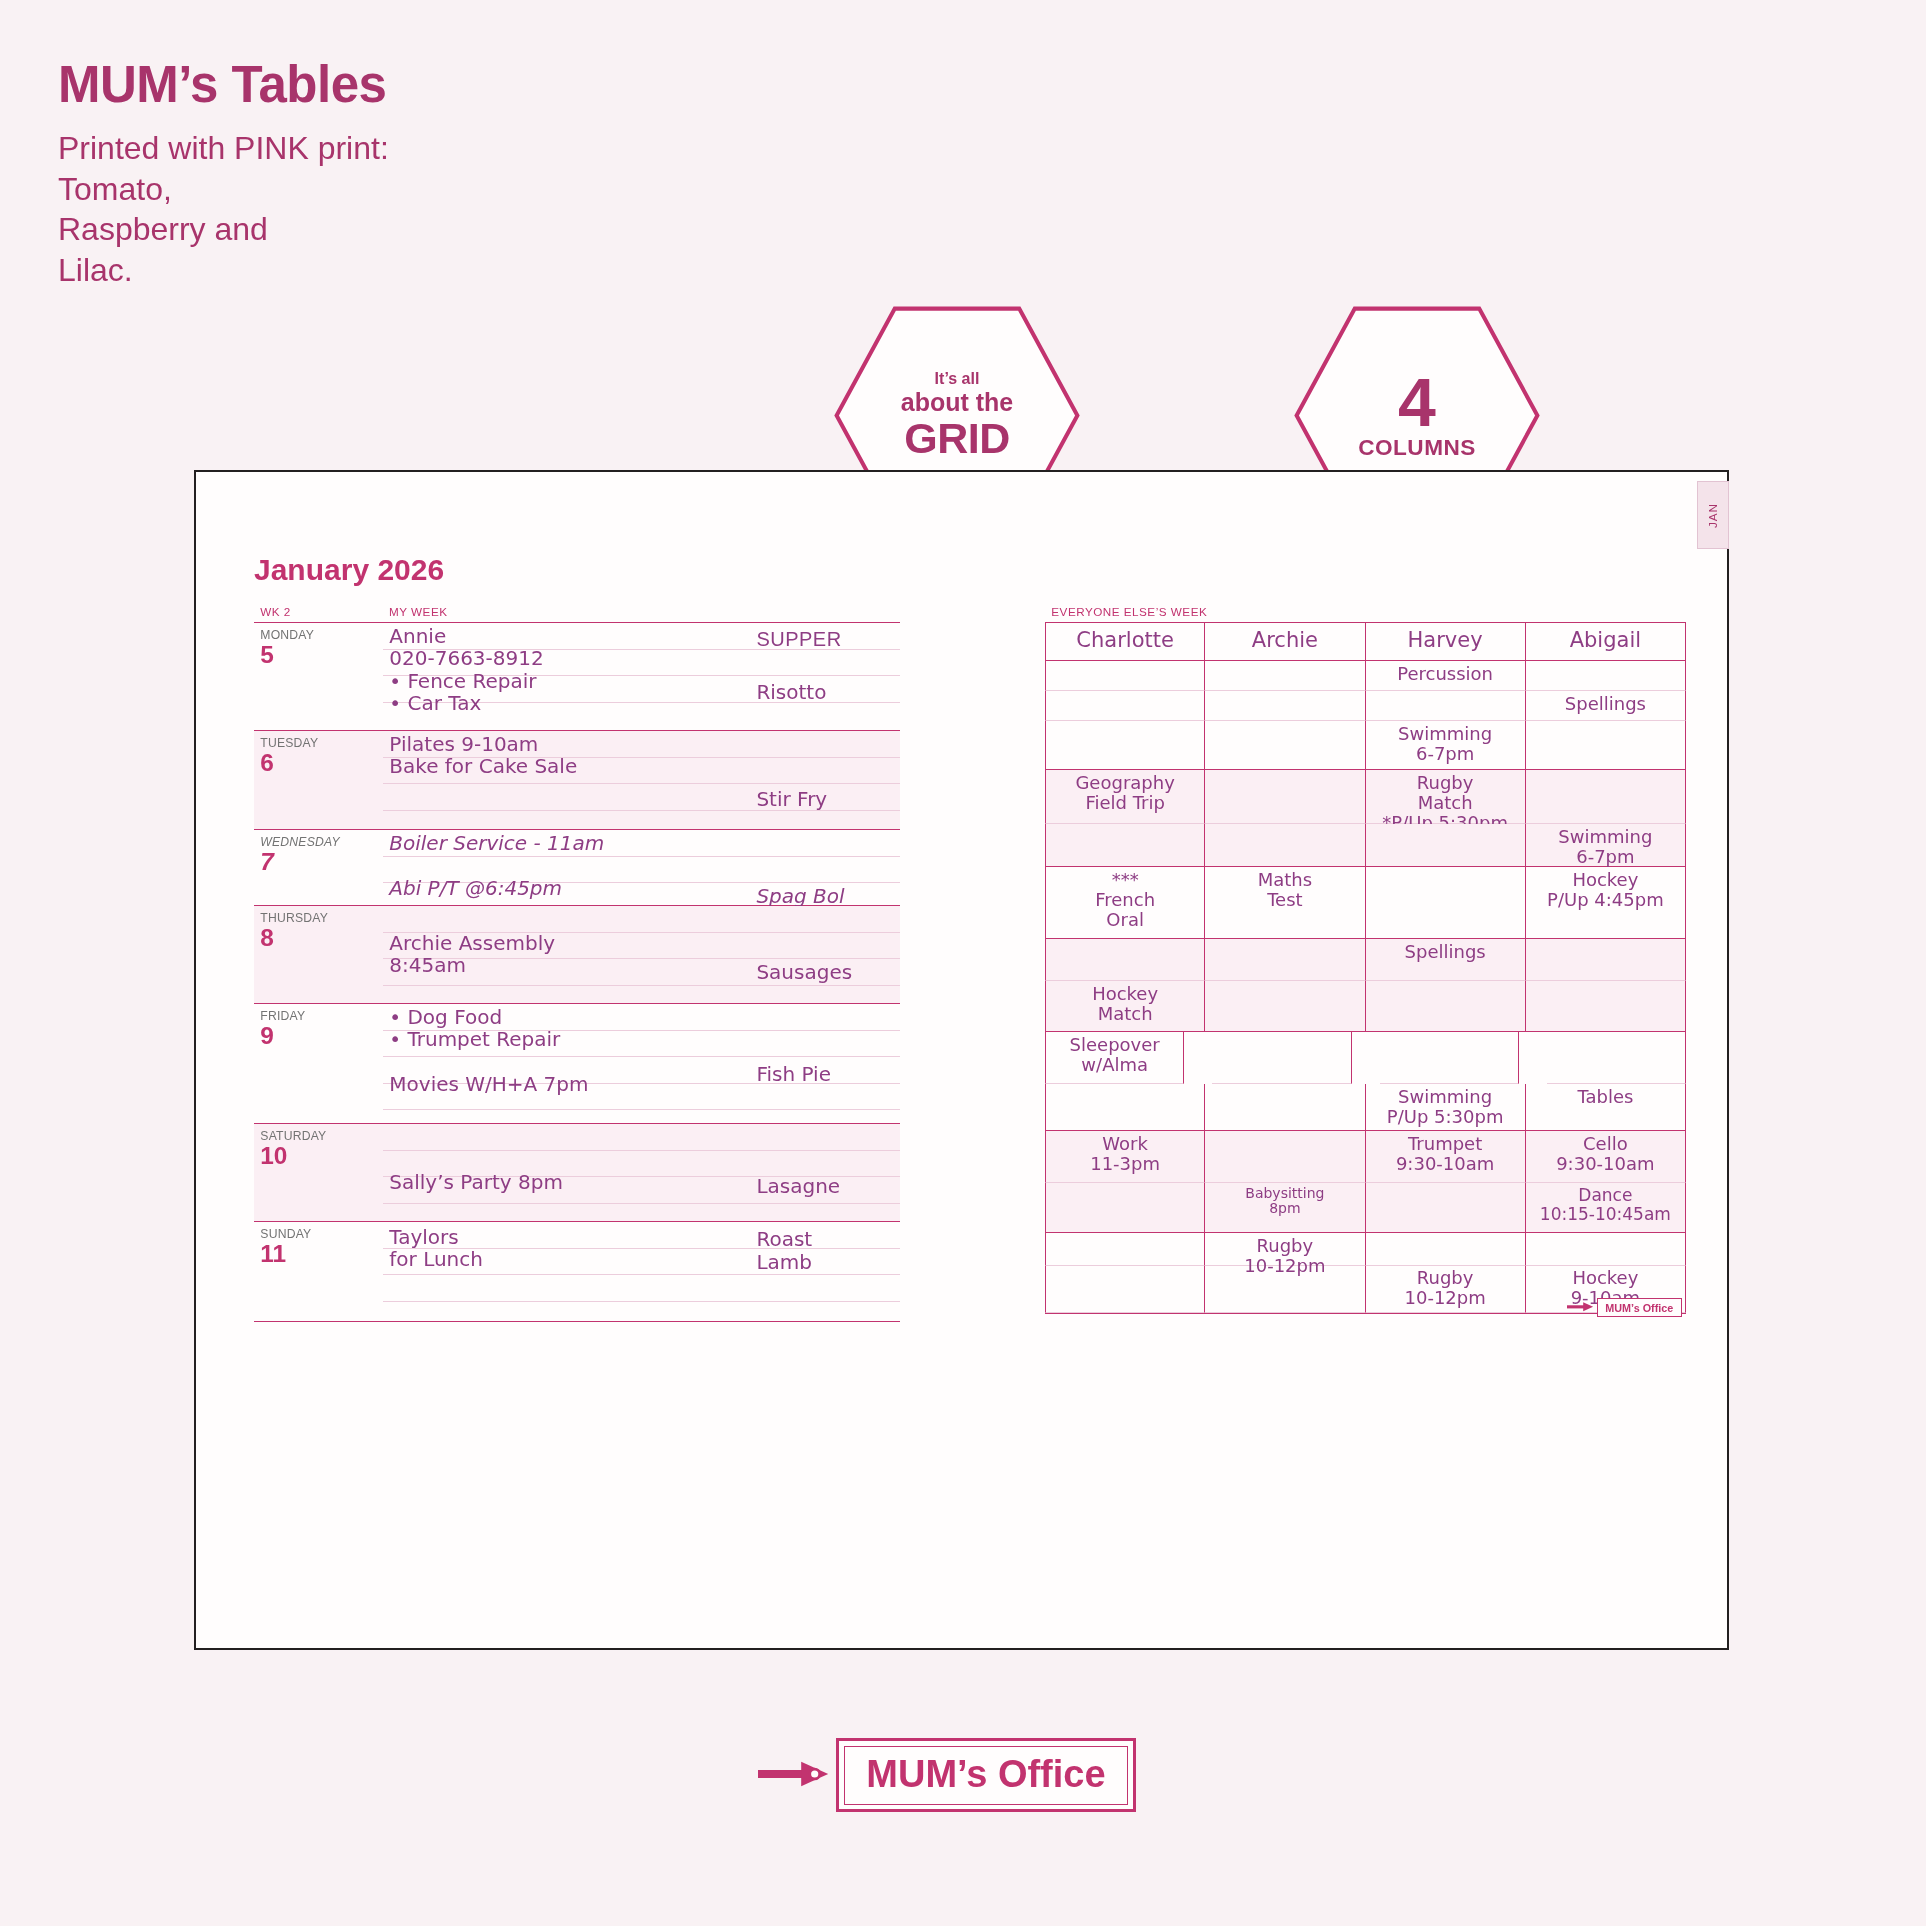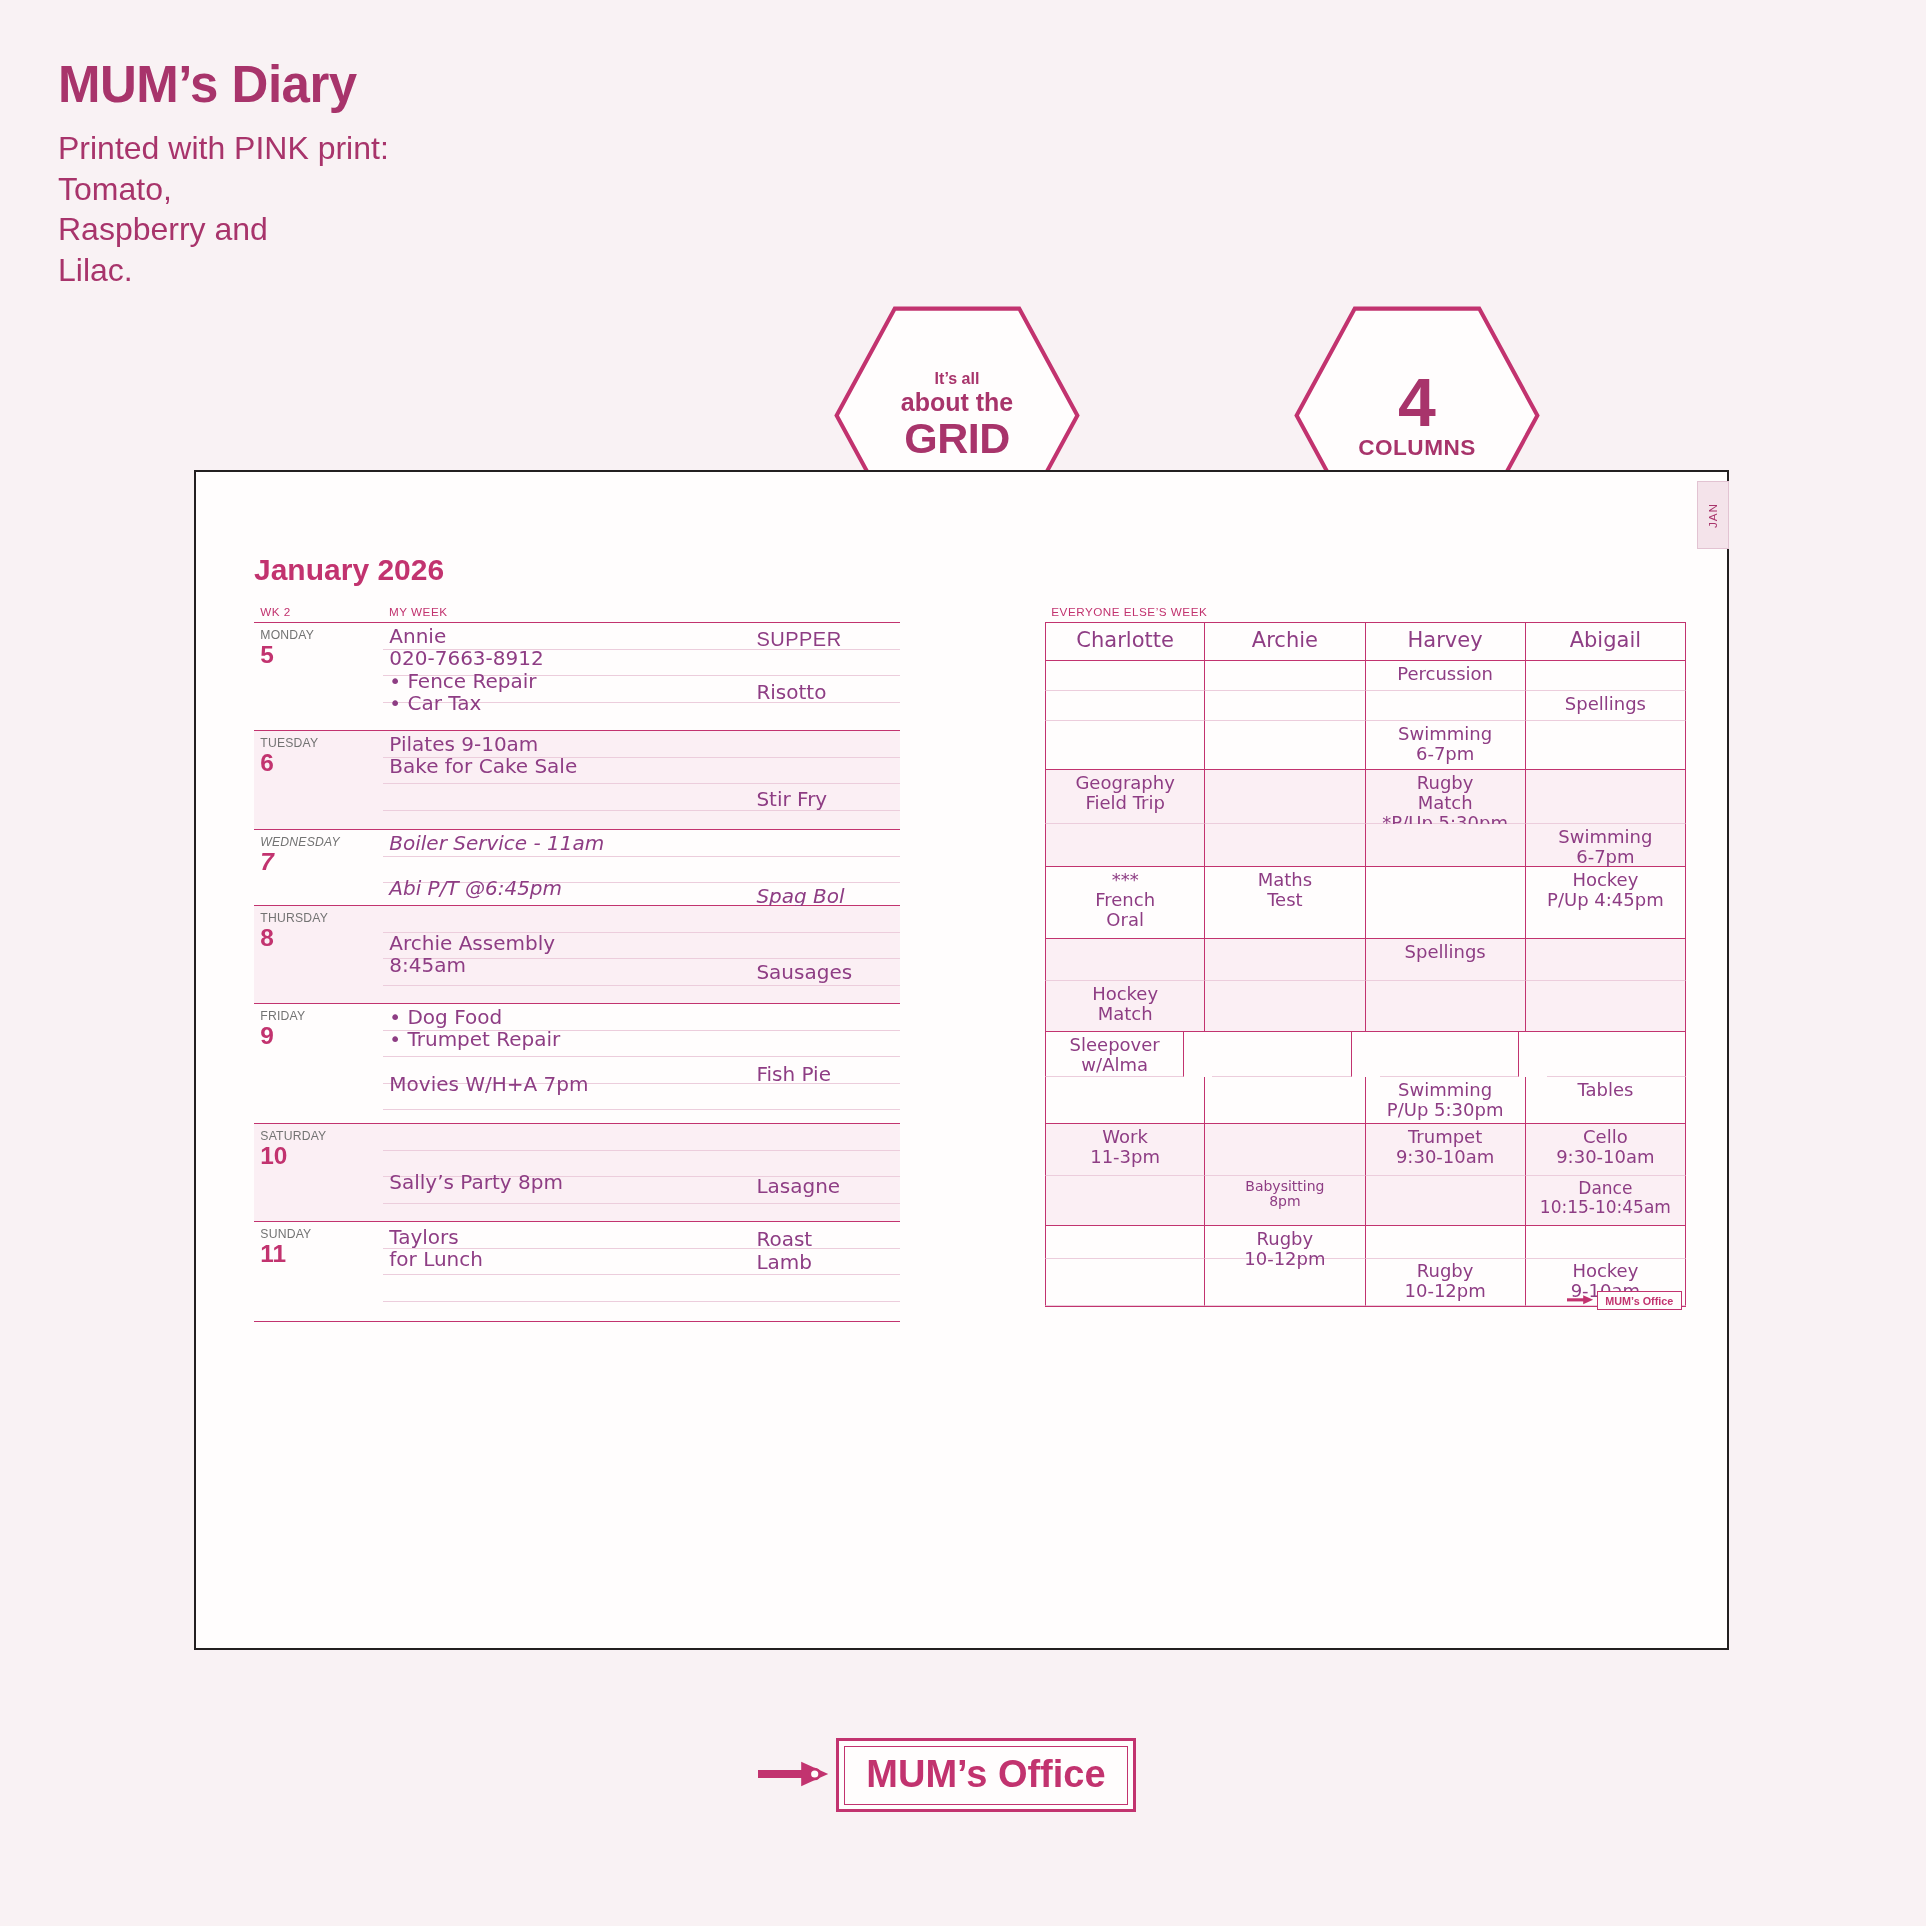--- a/index.html
+++ b/index.html
@@ -264,21 +264,21 @@
     border: 1.4px solid #c2336f;
     pointer-events: none;
   }
 </style>
 </head>
 <body>
 
 <div class="page">
 
   <div class="header">
-    <h1 class="title">MUM’s Diary</h1>
+    <h1 class="title">MUM’s Tables</h1>
     <div class="subtitle-block">
       <div>Printed with PINK print:</div>
       <div>Tomato,</div>
       <div>Raspberry and</div>
       <div>Lilac.</div>
     </div>
   </div>
 
   <div class="hex" id="hex-grid">
     <svg width="248" height="221" viewBox="0 0 550 490">
@@ -588,21 +588,21 @@
               <div class="hand" style="font-size:18px"></div>
             </div>
           <div class="ee-cell">
               <div class="hand" style="font-size:18px"></div>
             </div>
           <div class="ee-cell">
               <div class="hand" style="font-size:18px"></div>
             </div>
         </div>
 
-        <div class="ee-row" style="height:45px;gap:28px;">
+        <div class="ee-row" style="height:52px;gap:28px;">
           <div class="ee-cell">
               <div class="hand" style="font-size:18px">Sleepover
 w/Alma</div>
             </div>
           <div class="ee-cell">
               <div class="hand" style="font-size:18px"></div>
             </div>
           <div class="ee-cell">
               <div class="hand" style="font-size:18px"></div>
             </div>

